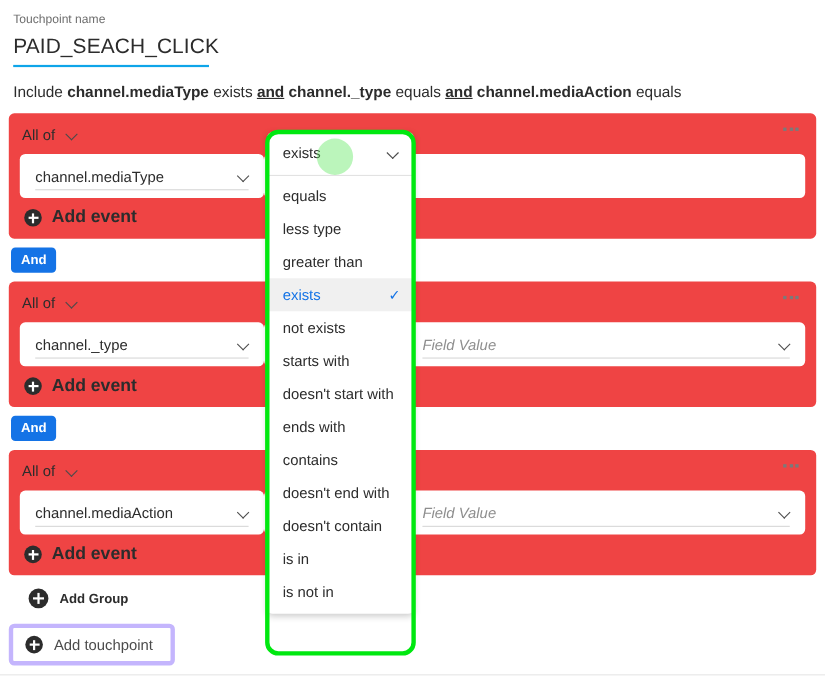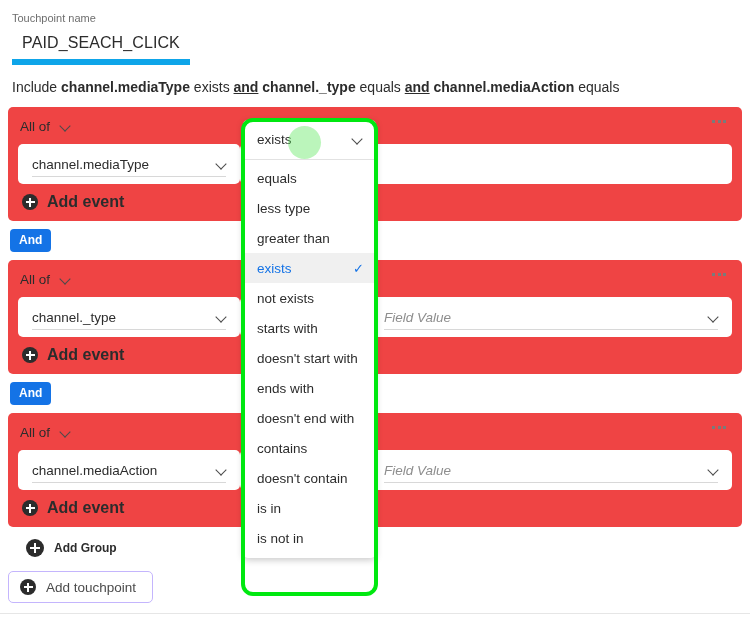--- a/index.html
+++ b/index.html
@@ -21,27 +21,26 @@
     padding: 10px 12px 0 12px;
   }
   .tp-label {
     font-size: 11px;
     color: #6e6e6e;
     line-height: 16px;
   }
   .tp-input {
     margin-top: 6px;
     width: 178px;
-    font-size: 16px;
+    font-size: 19px;
     color: #2c2c2c;
     line-height: 22px;
     padding-bottom: 5px;
-    border-bottom: 6px solid #0ea5e9;
+    border-bottom: 2px solid #0ea5e9;
     letter-spacing: 0.1px;
-    text-align: center;
   }
 
   
   .include-line {
     margin: 12px 12px 0 12px;
     font-size: 14px;
     line-height: 20px;
     color: #2c2c2c;
   }
   .include-line .strong { font-weight: bold; }
@@ -201,21 +200,21 @@
   .add-group .plus-icon { width: 18px; height: 18px; }
   .add-group .plus-icon::before { left: 4px; top: 8.1px; width: 10px; }
   .add-group .plus-icon::after  { top: 4px; left: 8.1px; height: 10px; }
   .add-group .add-label { font-size: 12px; }
 
   .add-touchpoint {
     display: flex;
     align-items: center;
     gap: 10px;
     margin: 14px 0 0 8px;
-    border: 1px solid #c4b5fd;
+    border: 4px solid #c4b5fd;
     border-radius: 5px;
     background: #ffffff;
     padding: 7px 16px 7px 11px;
     width: max-content;
     cursor: pointer;
   }
   .add-touchpoint .add-label { font-weight: normal; color: #4b4b4b; font-size: 13.5px; }
 
   .bottom-rule {
     position: absolute;
@@ -459,24 +458,24 @@
     <div class="op-item">
       <span>starts with</span>
     </div>
     <div class="op-item">
       <span>doesn't start with</span>
     </div>
     <div class="op-item">
       <span>ends with</span>
     </div>
     <div class="op-item">
+      <span>contains</span>
+    </div>
+    <div class="op-item">
       <span>doesn't end with</span>
-    </div>
-    <div class="op-item">
-      <span>contains</span>
     </div>
     <div class="op-item">
       <span>doesn't contain</span>
     </div>
     <div class="op-item">
       <span>is in</span>
     </div>
     <div class="op-item">
       <span>is not in</span>
     </div>

